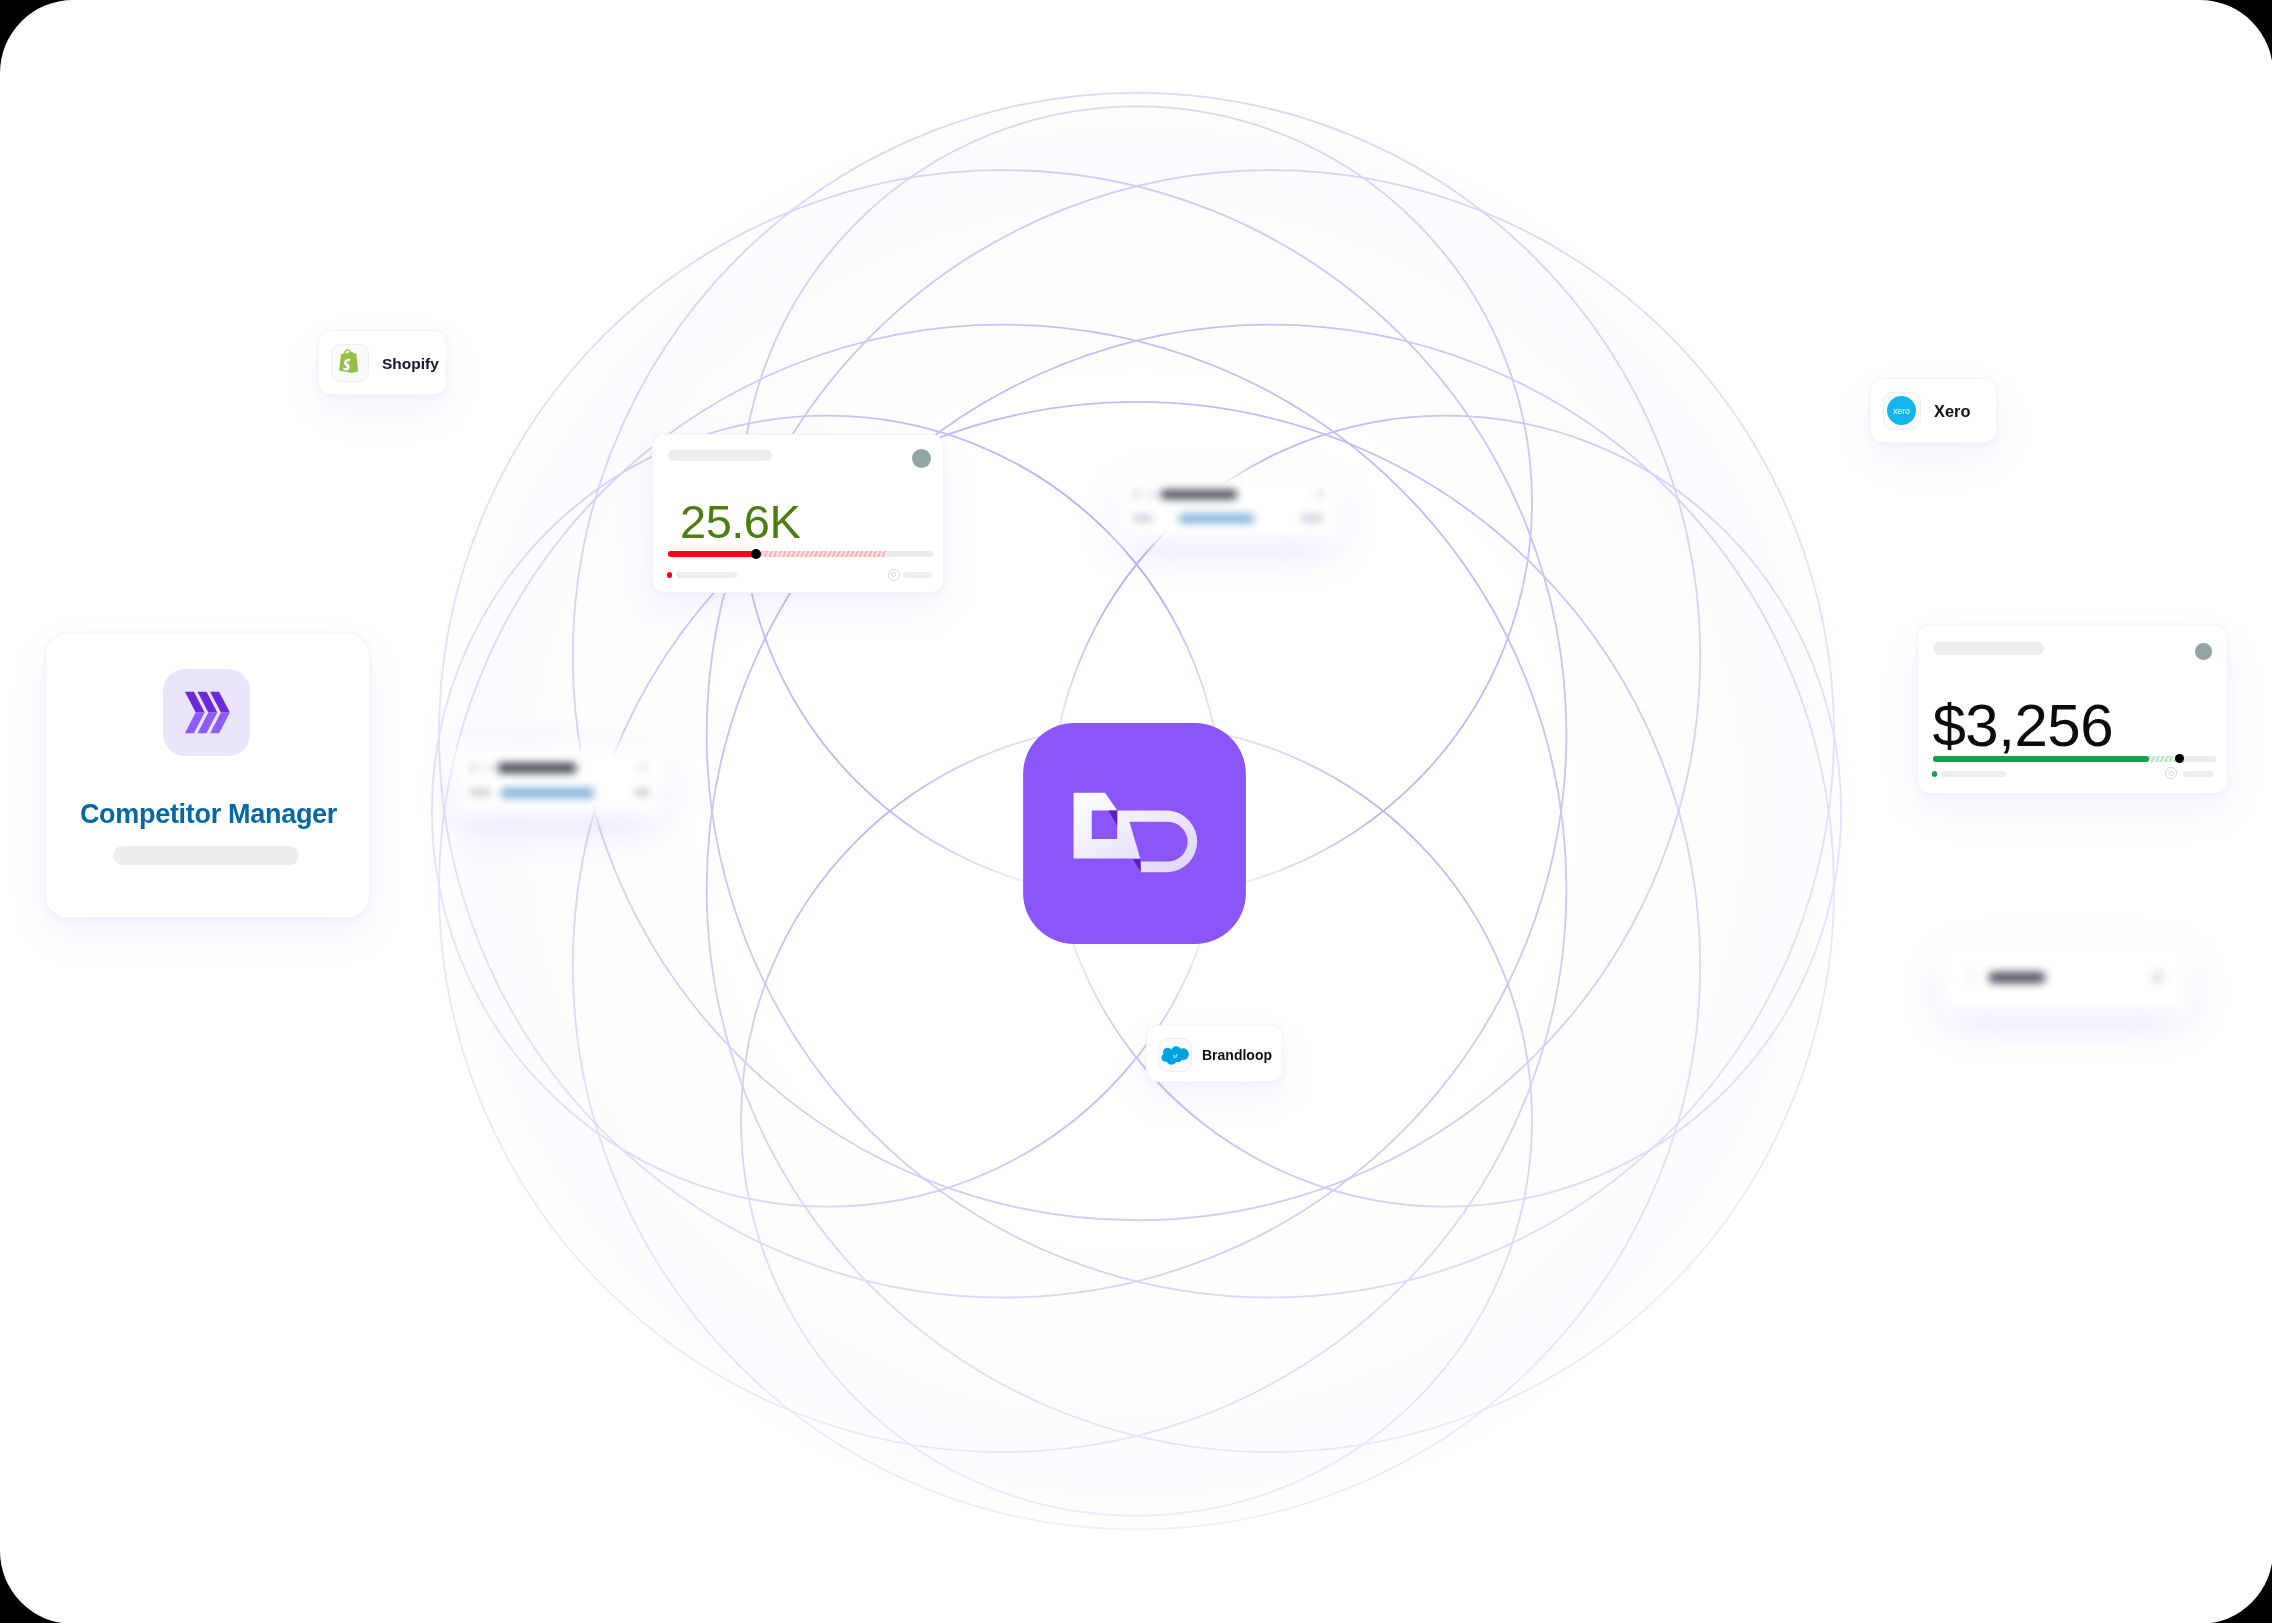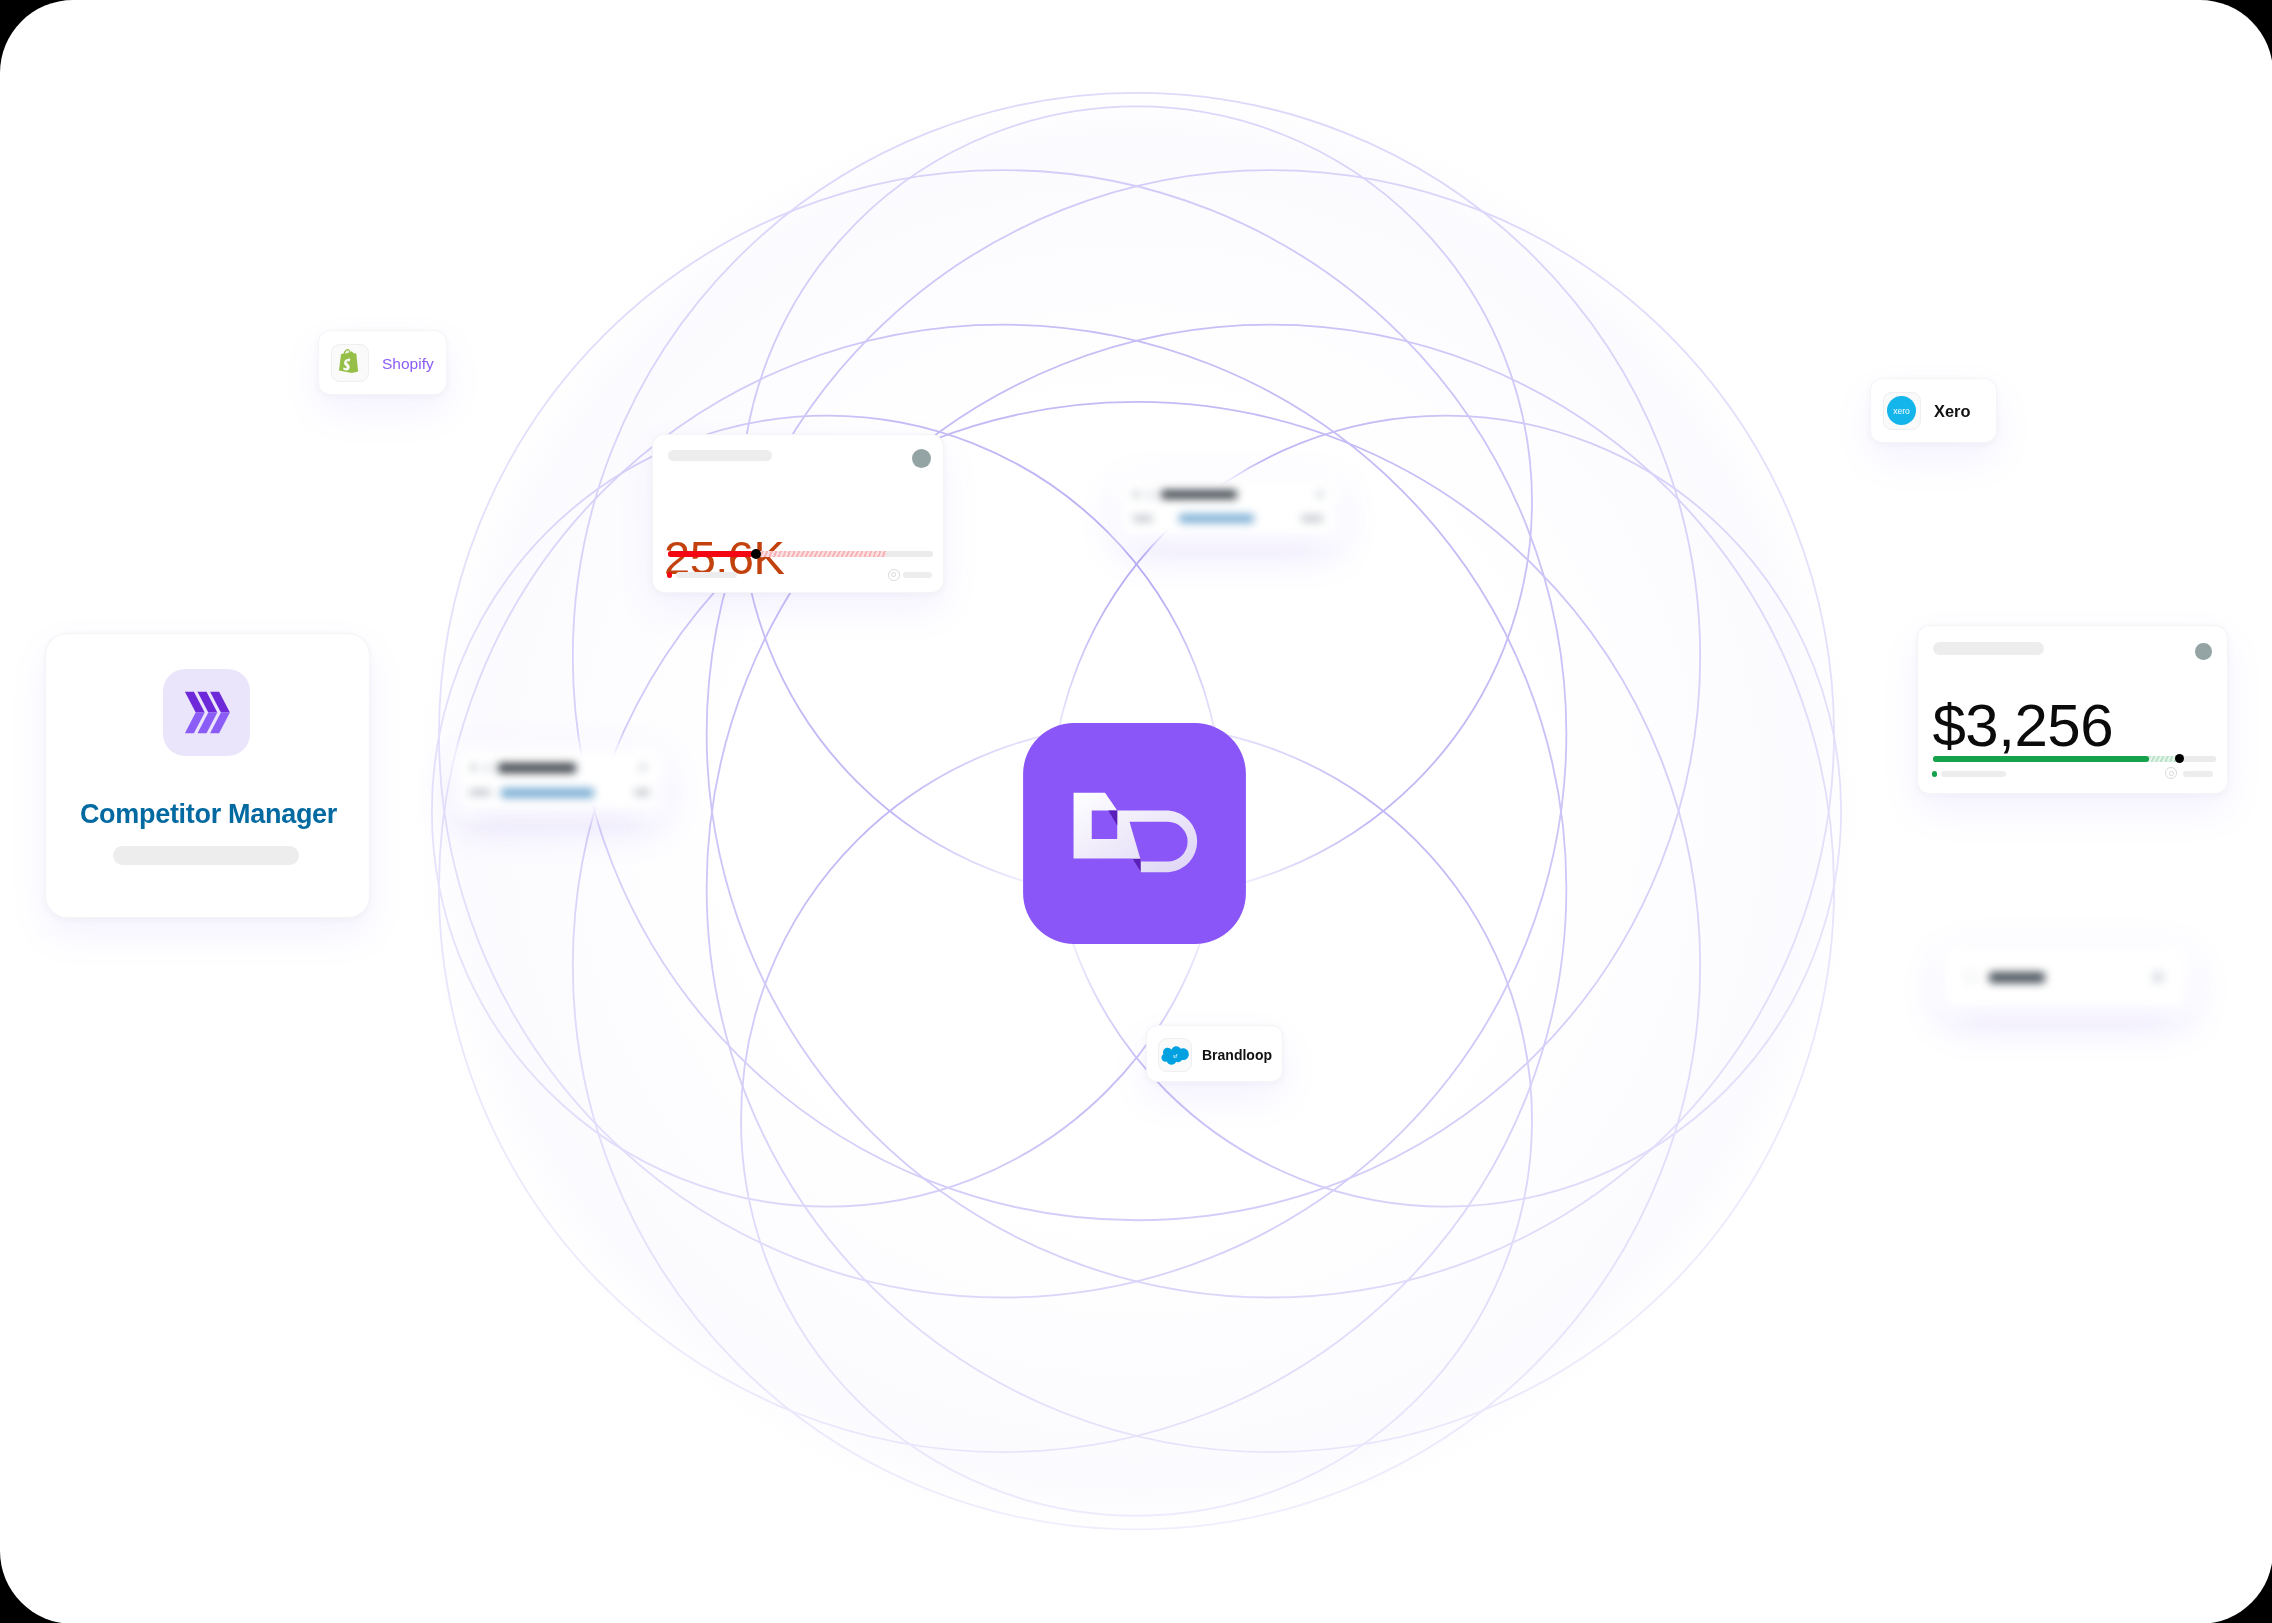--- a/index.html
+++ b/index.html
@@ -66,37 +66,37 @@
   <path fill="#5a1fb8" d="M 93.7 96.3 L 103.5 96.3 L 103.5 112.6 Z"></path>
   <path fill="#5a1fb8" d="M 120.1 149.2 L 129.4 164.1 L 129.4 149.2 Z"></path>
 </svg>
 
 <div class="card" style="left:318px;top:330px;width:129px;height:65px;border-radius:12.7px;">
   <div class="tile" style="left:11.8px;top:12.7px;width:38px;height:38px;">
     <svg width="27" height="29" viewBox="0 0 30 32">
       <path fill="#95bf47" d="M22.6 6.2c0-.2-.2-.3-.3-.3l-2.6-.2-1.9-1.9c-.2-.2-.5-.1-.7-.1l-1 .3C15.6 2.4 14.6 1 13 1 10.4 1 8.9 4.2 8.4 5.9l-2.1.6c-.7.2-.7.3-.8 1L3.3 25l14.3 2.7 7.1-1.6S22.6 6.4 22.6 6.2zM15 4.6l-1.6.5c0-1.1-.2-2-.5-2.7C14 2.7 14.6 3.6 15 4.6zM12.6 2.5c.3.7.5 1.6.5 2.9l-3.2 1C10.5 4.9 11.5 3 12.6 2.5zM11.6 14.9c0 2.4 3.4 2.6 3.6 5.7.1 2.5-1.3 4.2-3.4 4.3-2.5.2-3.9-1.3-3.9-1.3l.5-2.3s1.4 1.1 2.5 1c.7 0 1-.6 1-1 0-1.8-2.8-1.7-2.9-4.5-.2-2.4 1.4-4.9 4.9-5.1 1.3-.1 2 .3 2 .3l-.8 3s-.9-.4-1.9-.4c-1.5.1-1.6 1-1.6 1.3z"></path>
     </svg>
   </div>
-  <div class="abs" style="left:63px;top:0;height:65px;display:flex;align-items:center;font-size:15.5px;font-weight:normal;color:#8b5cf6;">Shopify</div>
+  <div class="abs" style="left:63px;top:0;height:65px;display:flex;align-items:center;font-size:15.5px;font-weight:bold;color:#0f172a;">Shopify</div>
 </div>
 
 <div class="card" style="left:1870px;top:378px;width:127px;height:65px;border-radius:12.7px;">
   <div class="tile" style="left:11.8px;top:12.7px;width:38px;height:38px;">
     <svg width="29" height="29" viewBox="0 0 32 32">
       <circle cx="16" cy="16" r="16" fill="#13b5ea"></circle>
       <text x="16" y="20" text-anchor="middle" font-size="9.5" fill="#fff" font-family="Liberation Sans">xero</text>
     </svg>
   </div>
   <div class="abs" style="left:63px;top:0;height:65px;display:flex;align-items:center;font-size:16.4px;font-weight:bold;color:#111;">Xero</div>
 </div>
 
 <div class="card" style="left:652px;top:434px;width:292px;height:159px;border-radius:12.7px;">
   <div class="pill-ph abs" style="left:14.5px;top:14.5px;width:104px;height:11.8px;"></div>
   <div class="abs" style="right:11.8px;top:13.6px;width:19px;height:19px;border-radius:50%;background:#94a3a3;"></div>
-  <div class="abs" style="left:11px;top:59px;font-size:47px;color:#c2410c;letter-spacing:-0.5px;margin-top:36px;">25.6K</div>
+  <div class="abs" style="left:27px;top:59px;font-size:47px;color:#4d7c0f;letter-spacing:-0.5px;">25.6K</div>
   <div class="abs" style="left:14.5px;top:116px;width:265px;height:5.5px;border-radius:2.7px;background:#ebebeb;">
     <div class="abs" style="left:0;top:0;width:85px;height:5.5px;border-radius:2.7px;background:#f40612;"></div>
     <div class="abs" style="left:85px;top:0;width:133px;height:5.5px;background:repeating-linear-gradient(115deg,#f6b2b5 0 1.8px,#fbdfe0 1.8px 4.1px);"></div>
     <div class="abs" style="left:83px;top:-2.3px;width:10px;height:10px;border-radius:50%;background:#000;"></div>
   </div>
   <div class="abs" style="left:13.6px;top:137px;width:5.5px;height:5.5px;border-radius:50%;background:#f40612;"></div>
   <div class="pill-ph abs" style="left:23px;top:137px;width:61px;height:5.5px;"></div>
   <div class="abs" style="left:235px;top:134px;width:11.8px;height:11.8px;border-radius:50%;border:1.3px solid #d9d9d9;"></div>
       <div class="abs" style="left:238px;top:137px;width:4.5px;height:4.5px;border-radius:50%;border:1.1px solid #d9d9d9;"></div>
   <div class="pill-ph abs" style="left:250px;top:137px;width:29px;height:5.5px;"></div>

